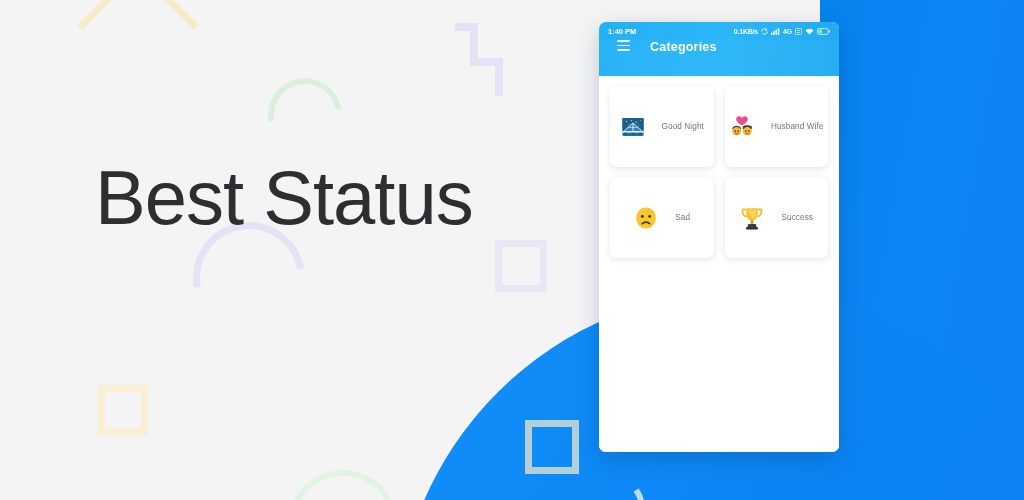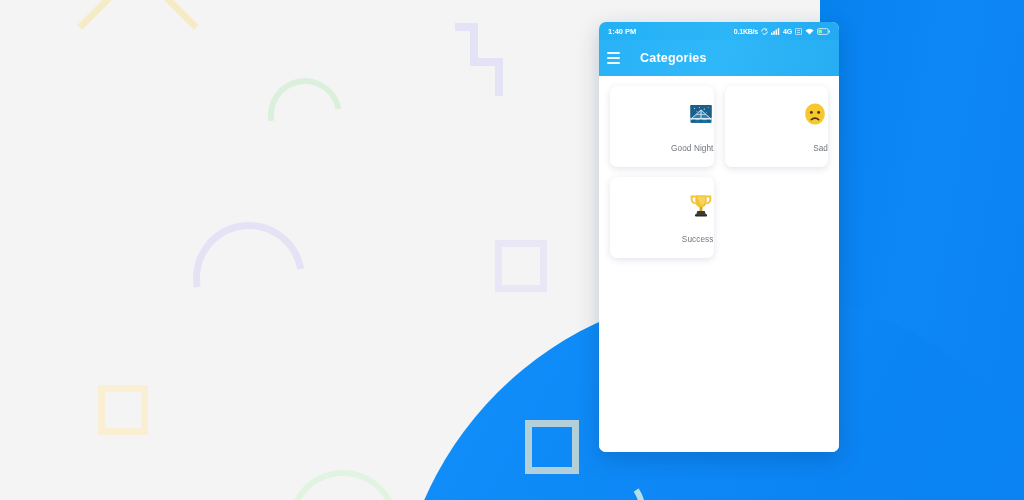--- a/index.html
+++ b/index.html
@@ -125,22 +125,22 @@
     flex:0 0 auto;
     gap:36px;
   }
   .sb-right { display:flex; align-items:center; gap:3px; }
   .sb-right .sb-txt { font-size:7px; font-weight:bold; letter-spacing:-.2px; }
   .sb-icon { display:flex; align-items:flex-end; }
 
   .appbar {
     height:36px;
     background:linear-gradient(100deg,#29b2f6 0%,#2fb8f9 50%,#27adf3 100%);
-    display:flex; align-items:center;
-    padding:0 8px;
+    display:flex; align-items:flex-start;
+    padding:0 18px;
     flex:0 0 auto;
   }
   .burger { width:13px; display:flex; flex-direction:column; gap:3px; }
   .burger i { display:block; height:1.7px; background:#eaf7ff; border-radius:1px; }
   .appbar-title {
     margin-left:20px;
     color:#ffffff;
     font-size:12.5px;
     font-weight:bold;
     letter-spacing:.2px;
@@ -152,22 +152,22 @@
     padding:10px 11px 12px 11px;
     display:grid;
     grid-template-columns:1fr 1fr;
     grid-template-rows:repeat(4,1fr);
     gap:10px 11px;
   }
   .cat-card {
     background:#ffffff;
     border-radius:7px;
     box-shadow:0 2px 7px rgba(20,50,90,.13);
-    display:flex; flex-direction:column;
-    align-items:flex-end; justify-content:center;
+    display:flex; flex-direction:row;
+    align-items:center; justify-content:center;
     gap:16px;
     cursor:pointer;
   }
   .cat-emoji { font-size:25px; line-height:1; height:28px; display:flex; align-items:center; }
   .cat-emoji svg { display:block; }
   .cat-label { font-size:8.2px; color:#6f737a; letter-spacing:.1px; }
 </style>
 </head>
 <body>
 
@@ -183,20 +183,21 @@
   <div class="deco deco-square-yellow-2"></div>
   <div class="deco deco-arc-green-2"></div>
   <div class="deco deco-arc-green-3"></div>
 
   <svg class="deco deco-stair" viewBox="0 0 58 78" width="58" height="78">
     <polyline points="-4,9 19,9 19,44 44,44 44,78" fill="none" stroke="#e4e2f5" stroke-width="8"></polyline>
   </svg>
 </div>
 
 <div id="hero">
+  <div class="hero-title">Best Status</div>
 </div>
 
 <div id="phone">
 
   <div class="statusbar">
     <span>1:40 PM</span>
     <span class="sb-right">
       <span class="sb-txt">0.1KB/s</span>
       <span class="sb-icon">
         <svg width="7" height="7" viewBox="0 0 10 10">
@@ -263,20 +264,38 @@
           <rect x="3" y="21" width="26" height="2" fill="#e8f4fb"></rect>
           <rect x="5" y="23" width="4" height="3" fill="#1b5f8a"></rect>
           <rect x="14" y="23" width="4" height="3" fill="#1b5f8a"></rect>
           <rect x="23" y="23" width="4" height="3" fill="#1b5f8a"></rect>
         </svg>
       </span>
       <span class="cat-label">Good Night</span>
     </div>
 
 
+    <div class="cat-card">
+      <span class="cat-emoji">
+        <svg width="26" height="26" viewBox="0 0 32 32">
+          <path d="M16 12 c-2.3-3.6-7.2-2.2-7.2 1.5 0 2.9 4.1 5.6 7.2 7.6 3.1-2 7.2-4.7 7.2-7.6 0-3.7-4.9-5.1-7.2-1.5z" fill="#ee4a8c" transform="translate(0,-7)"></path>
+          <circle cx="9.5" cy="21" r="5.6" fill="#f5ba3c"></circle>
+          <path d="M4 19 Q9.5 13 15 19 Q15 15 9.5 14.5 Q4 15 4 19Z" fill="#4a3118"></path>
+          <circle cx="7.6" cy="21" r="1" fill="#3c2a12"></circle>
+            <circle cx="11.4" cy="21" r="1" fill="#3c2a12"></circle>
+          <path d="M7.8 24 Q9.5 25.3 11.2 24" stroke="#b0472c" stroke-width="1.2" fill="none" stroke-linecap="round"></path>
+          <circle cx="22.5" cy="21" r="5.6" fill="#f5ba3c"></circle>
+          <path d="M17 19 Q22.5 12.5 28 19 L28 15 Q22.5 12.5 17 15Z" fill="#4a3118"></path>
+          <circle cx="20.6" cy="21" r="1" fill="#3c2a12"></circle>
+            <circle cx="24.4" cy="21" r="1" fill="#3c2a12"></circle>
+          <path d="M20.8 24 Q22.5 25.3 24.2 24" stroke="#b0472c" stroke-width="1.2" fill="none" stroke-linecap="round"></path>
+        </svg>
+      </span>
+      <span class="cat-label">Husband Wife</span>
+    </div>
 
 
 
 
     <div class="cat-card">
       <span class="cat-emoji">
         <svg width="26" height="26" viewBox="0 0 32 32">
           <path d="M16 3 C9 3 4 8.5 4 16 C4 23 9 29 16 29 C23 29 28 23 28 16 C28 8.5 23 3 16 3Z" fill="#f7c72e"></path>
           <circle cx="11.5" cy="14" r="1.8" fill="#453313"></circle>
           <circle cx="20.5" cy="14" r="1.8" fill="#453313"></circle>

